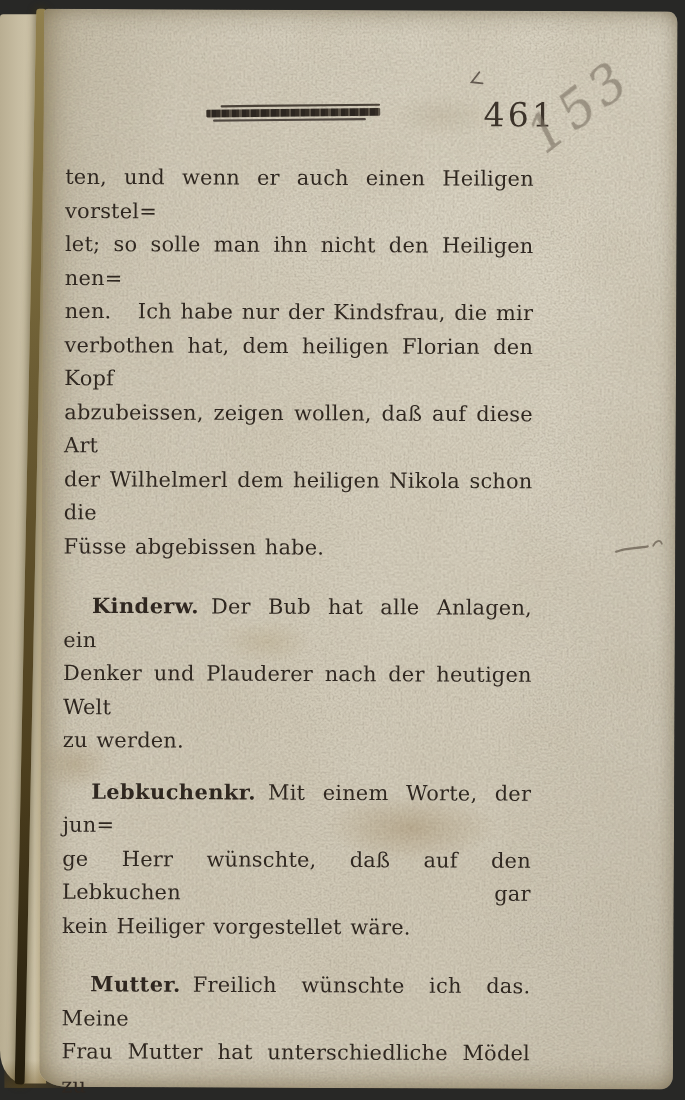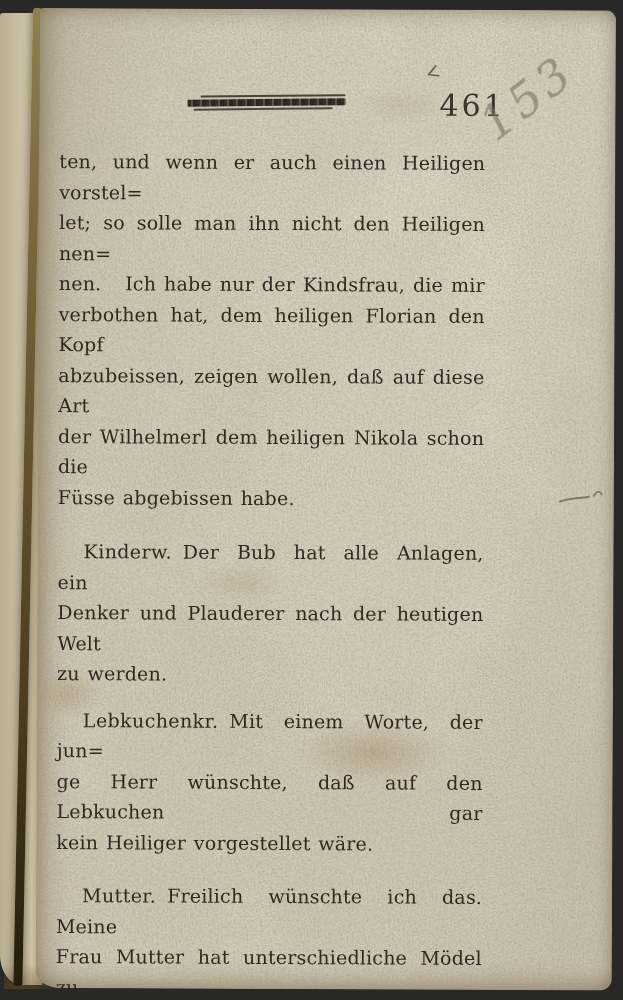--- a/index.html
+++ b/index.html
@@ -66,21 +66,21 @@
     font-size:19px;line-height:30.5px;color:#2f2720;
     letter-spacing:.2px;word-spacing:.08em;
   }
   .para{margin:0;padding:0;}
   .para.m1{margin-top:24px;}
   .para.m2{margin-top:16px;}
   .para.m3{margin-top:23px;}
   .line{display:block;text-align:justify;text-align-last:justify;white-space:pre-wrap;}
   .line.short{text-align-last:left;}
   .line.first{text-indent:26px;}
-  .speaker{font-weight:normal;margin-right:11px;letter-spacing:.4px;}
+  .speaker{font-weight:bold;margin-right:11px;letter-spacing:.4px;}
   
   .stain{position:absolute;pointer-events:none;border-radius:50%;}
   .stain.s1{left:258px;top:712px;width:160px;height:62px;
     background:radial-gradient(ellipse,rgba(125,92,42,.26),rgba(125,92,42,0) 70%);}
   .stain.s2{left:0px;top:662px;width:64px;height:48px;
     background:radial-gradient(ellipse,rgba(130,100,50,.20),rgba(130,100,50,0) 70%);}
   .stain.s3{left:162px;top:554px;width:84px;height:40px;
     background:radial-gradient(ellipse,rgba(145,118,62,.16),rgba(145,118,62,0) 70%);}
   .stain.s4{left:318px;top:76px;width:90px;height:40px;
     background:radial-gradient(ellipse,rgba(120,105,70,.12),rgba(120,105,70,0) 70%);}

